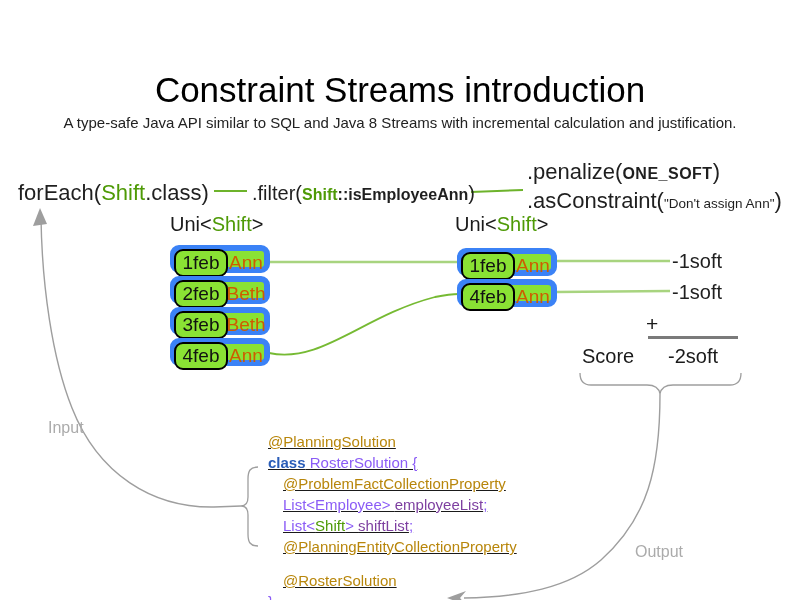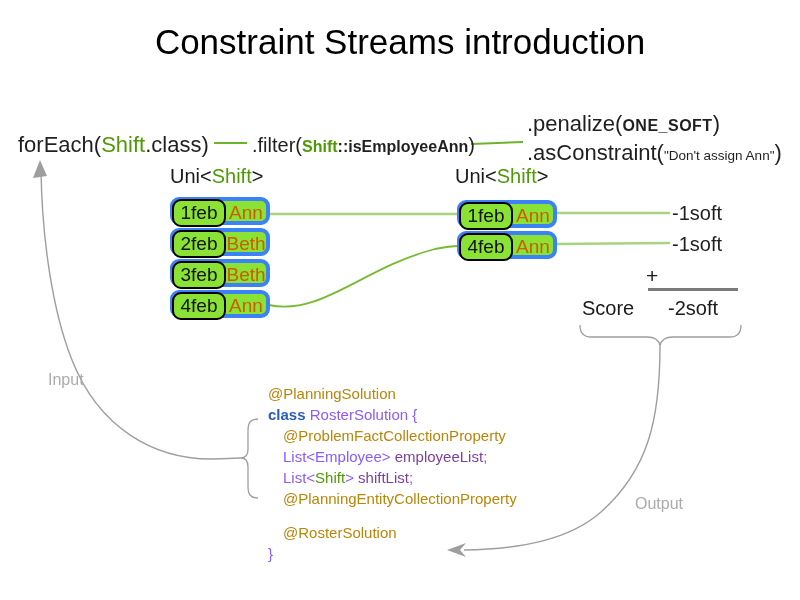--- a/index.html
+++ b/index.html
@@ -1,17 +1,17 @@
 <!DOCTYPE html>
 <html style="--green-fill: #8ae234; --green-text: #4e9a06; --orange-text: #ce5c00; --annotation: #b8860b; --keyword: #2a5db8; --field: #7d3fa0; --arrow-gray: #9e9e9e; --label-gray: #ababab; --sum-line: #7a7a7a; --line-light-green: #a8d47f; --line-mid-green: #6db32b; --curve-green: #76ba33;"><head>
 <meta charset="utf-8">
 <style>
   html,body{margin:0;padding:0;background:#fff;width:800px;height:600px;overflow:hidden;
     font-family:"Liberation Sans",sans-serif;color:#1a1a1a;}
-  .stage{position:relative;width:800px;height:508px;background:#fff;}
+  .stage{position:relative;width:800px;height:508px;background:#fff;margin-top:48px;}
   .abs{position:absolute;white-space:nowrap;}
 
   .title{left:0;top:22px;width:800px;text-align:center;font-size:35px;color:#000;}
   .subtitle{left:0;top:66px;width:800px;text-align:center;font-size:15px;color:#222;}
 
   .overlay{position:absolute;left:0;top:0;width:800px;height:600px;pointer-events:none;}
 
   
   .flow{font-size:21px;color:#1f1f1f;}
   .flow .small{font-size:16px;font-weight:bold;}
@@ -26,21 +26,21 @@
   
   .uni-label{font-size:20px;text-align:left;color:#1a1a1a;}
   .uni-left{left:170px;top:165px;width:100px;}
   .uni-right{left:455px;top:165px;width:104px;}
 
   
   .stream{position:absolute;}
   .stream-left{left:170px;top:197px;}
   .stream-right{left:457px;top:200px;}
   .srow{position:relative;width:100px;height:28px;margin-bottom:3px;
-    background:var(--green-fill);border:4px solid #3b82f6;border-radius:9px;box-sizing:border-box;}
+    background:var(--green-fill);border:6px solid #3b82f6;border-radius:9px;box-sizing:border-box;}
   .sdate{position:absolute;left:-2px;top:-2px;width:54px;height:28px;box-sizing:border-box;
     background:var(--green-fill);border:2px solid #000;border-radius:9px;
     display:flex;align-items:center;justify-content:center;font-size:19px;color:#111;}
   .semp{position:absolute;left:52px;right:0;top:-2px;height:28px;
     display:flex;align-items:center;justify-content:center;font-size:19px;color:var(--orange-text);}
 
   
   .penalty{font-size:20px;color:#1f1f1f;}
   .pen0{left:672px;top:202px;}
   .pen1{left:672px;top:233px;}
@@ -49,21 +49,21 @@
   .score-label{left:582px;top:297px;font-size:20px;}
   .score-total{left:668px;top:297px;font-size:20px;}
 
   
   .io-label{font-size:16px;color:var(--label-gray);}
   .input-label{left:48px;top:371px;}
   .output-label{left:635px;top:495px;}
 
   
   .code{left:268px;top:383px;font-size:15px;line-height:21px;}
-  .code-line{height:21px;}
+  .code-line{height:21px;text-decoration:underline;}
   .code-line.ind{padding-left:15px;}
   .code-line.spacer{height:13px;}
   .c-annotation{color:var(--annotation);}
   .c-keyword{color:var(--keyword);font-weight:bold;}
   .c-field{color:var(--field);}
   .c-type{color:var(--green-text);}
   .c-plain{color:#8b5cf6;}
 </style>
 </head>
 <body>
@@ -83,20 +83,21 @@
     <path d="M258,419 C250,419 248,423 248,431 L248,449 C248,455 246,458 241,458 C246,458 248,461 248,467 L248,486 C248,494 250,498 258,498" stroke="var(--arrow-gray)" stroke-width="1.3" fill="none"></path>
     <path d="M241,458 L214,459 C152,460 98,426 72,360 C52,310 42,237 41,170" stroke="var(--arrow-gray)" stroke-width="1.4" fill="none"></path>
     <polygon points="40,160 33,178 47,176" fill="var(--arrow-gray)"></polygon>
 
     <path d="M580,325 C580,333 583,337 591,337 L647,337 C655,337 659,340 660,346 C661,340 665,337 673,337 L730,337 C738,337 741,333 741,325" stroke="var(--arrow-gray)" stroke-width="1.3" fill="none"></path>
     <path d="M660,346 C660,420 648,470 601,512 C569,540 521,549 464,550" stroke="var(--arrow-gray)" stroke-width="1.4" fill="none"></path>
     <polygon points="447,550 466,543 460,550 466,557" fill="var(--arrow-gray)"></polygon>
   </svg>
 
   <div class="abs title">Constraint Streams introduction</div>
+  <div class="abs subtitle">A type-safe Java API similar to SQL and Java 8 Streams with incremental calculation and justification.</div>
 
   <div class="abs flow foreach"><span>forEach(</span><span class="grn">Shift</span><span>.class)</span></div>
 
   <div class="abs flow filter"><span>.filter(</span><span class="small grn">Shift</span><span class="small">::isEmployeeAnn</span><span>)</span></div>
 
   <div class="abs flow penalize"><span>.penalize(</span><span class="small">ONE_SOFT</span><span>)</span></div>
 
   <div class="abs flow asconstraint"><span>.asConstraint(</span><span class="tiny">"Don't assign Ann"</span><span>)</span></div>
 
   <div class="abs uni-label uni-left"><span>Uni&lt;</span><span class="grn">Shift</span><span>&gt;</span></div>

